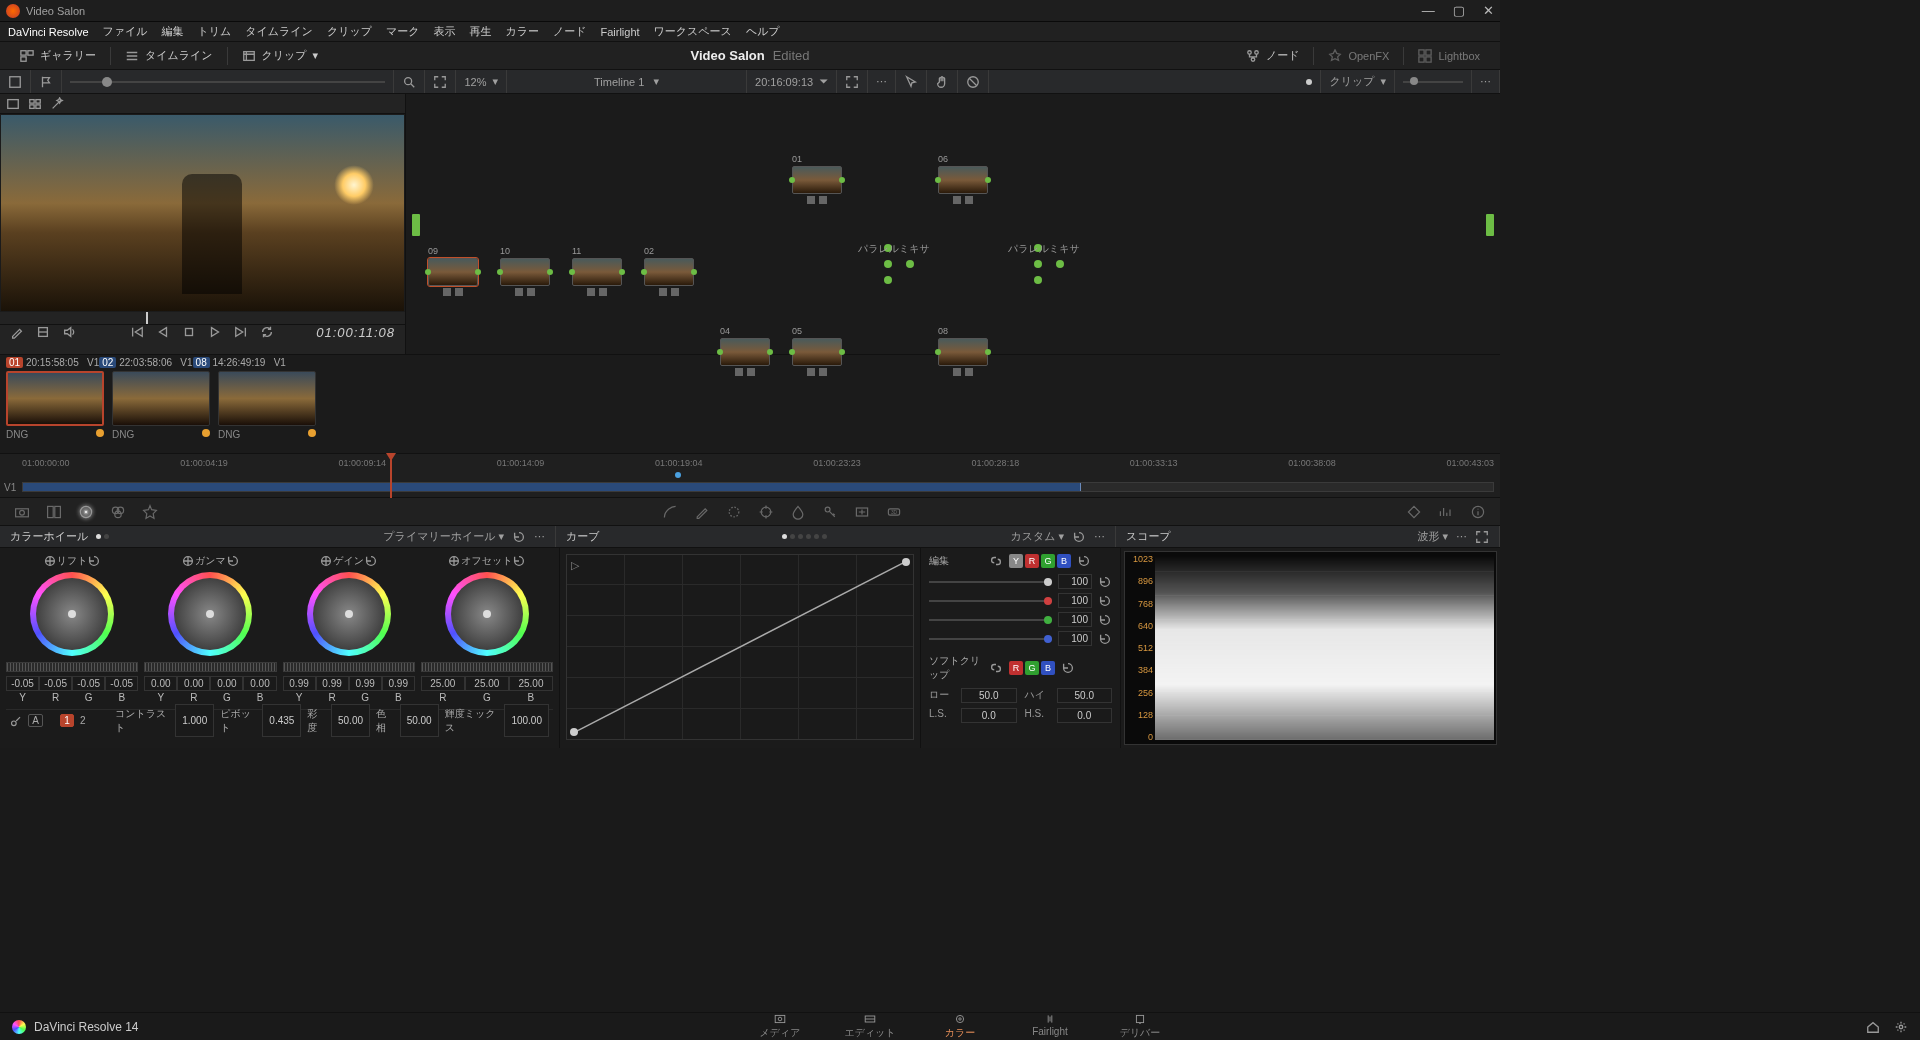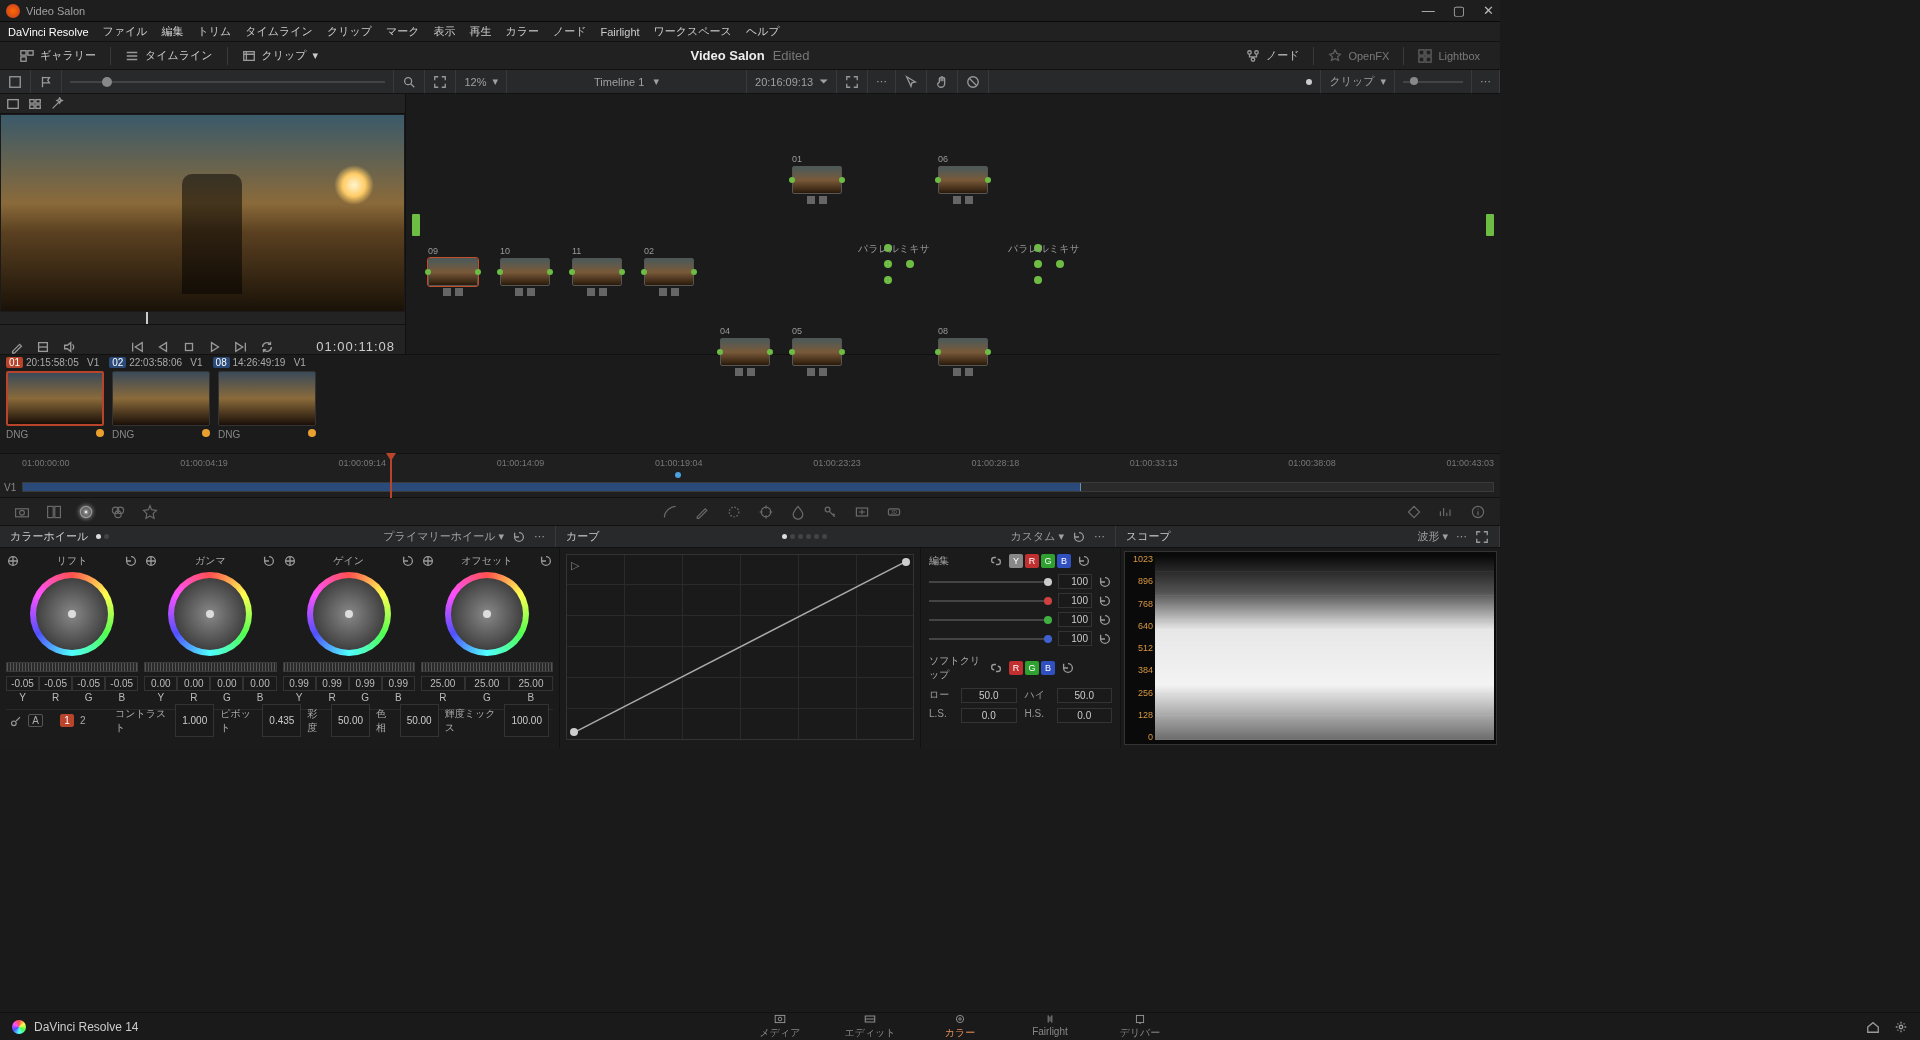--- a/index.html
+++ b/index.html
@@ -19,39 +19,39 @@
 .icon{width:14px;height:14px;display:inline-block;}
 .subbar{height:24px;background:#28292b;display:flex;align-items:center;border-bottom:1px solid #111;font-size:11px;}
 .subbar .cell{padding:0 8px;border-right:1px solid #3a3a3a;height:100%;display:flex;align-items:center;gap:6px;}
 .upper{display:flex;height:260px;background:#1b1b1b;}
 .still-panel{flex:0 0 398px;display:flex;align-items:center;justify-content:center;color:#555;font-size:18px;border-right:1px solid #111;}
 .viewer-panel{flex:0 0 406px;display:flex;flex-direction:column;border-right:1px solid #111;}
 .viewer-toolbar{height:20px;background:#232323;display:flex;align-items:center;padding:0 6px;gap:8px;border-bottom:1px solid #111;}
 .viewer-img{flex:1;background:linear-gradient(180deg,#3a5a6a 0%,#8a6a3a 45%,#5a4020 60%,#1a1208 100%);position:relative;margin:1px;}
 .viewer-img::after{content:"";position:absolute;left:45%;top:30%;width:60px;height:120px;background:rgba(0,0,0,0.5);border-radius:10px 10px 0 0;}
 .viewer-sun{position:absolute;right:30px;top:50px;width:40px;height:40px;background:radial-gradient(circle,#fff5d0,#ffcc66 40%,transparent 70%);border-radius:50%;}
-.transport{height:30px;background:#232323;display:flex;align-items:flex-end;padding:0 10px;gap:12px;border-top:1px solid #111;}
+.transport{height:30px;background:#232323;display:flex;align-items:flex-start;padding:0 10px;gap:12px;border-top:1px solid #111;font-style:italic;}
 .transport .tc{margin-left:auto;color:#ccc;font-size:13px;letter-spacing:1px;}
 .scrub{height:12px;background:#232323;position:relative;}
 .scrub::after{content:"";position:absolute;left:36%;top:0;width:2px;height:100%;background:#ccc;}
 .node-panel{flex:1;position:relative;background:#1b1b1b;}
 .node{position:absolute;width:50px;}
 .node .lbl{font-size:9px;color:#999;margin-bottom:2px;}
 .node .thumb{width:50px;height:28px;background:linear-gradient(180deg,#4a5a5a,#7a5a3a 50%,#2a1a0a);border:1px solid #555;border-radius:2px;position:relative;}
 .node .thumb::before,.node .thumb::after{content:"";position:absolute;width:6px;height:6px;background:#6dbd45;border-radius:50%;top:10px;}
 .node .thumb::before{left:-4px;}
 .node .thumb::after{right:-4px;}
 .node .sub-icons{display:flex;gap:4px;justify-content:center;margin-top:2px;}
 .node .sub-icons span{width:8px;height:8px;}
 .mixer{position:absolute;width:30px;height:40px;}
 .mixer .dot{width:8px;height:8px;background:#6dbd45;border-radius:50%;position:absolute;}
 .mixer-lbl{position:absolute;font-size:10px;color:#999;}
 .io-bar{position:absolute;width:8px;height:22px;background:#6dbd45;border-radius:1px;}
 .clip-strip{height:100px;background:#1b1b1b;border-top:1px solid #111;border-bottom:1px solid #111;padding:2px 6px;}
-.clip-head{display:flex;gap:10px;font-size:10px;color:#aaa;margin-bottom:3px;}
+.clip-head{display:flex;gap:0;font-size:10px;color:#aaa;margin-bottom:3px;}
 .clip-head .cnum{background:#2a4a7a;color:#fff;padding:0 3px;border-radius:2px;}
 .clip-head .cnum.sel{background:#b8442c;}
 .clips{display:flex;gap:8px;}
 .clip{width:98px;}
 .clip .th{height:55px;background:linear-gradient(180deg,#3a4a5a,#8a6a3a 50%,#1a0f08);border:1px solid #333;border-radius:2px;}
 .clip.sel .th{border:2px solid #b8442c;}
 .clip .cft{display:flex;justify-content:space-between;font-size:10px;color:#888;margin-top:3px;}
 .clip .cft .dot{width:8px;height:8px;background:#e8a030;border-radius:50%;}
 .ruler{height:44px;background:#1f1f1f;border-bottom:1px solid #111;position:relative;}
 .ruler-ticks{display:flex;position:absolute;top:4px;left:22px;right:6px;justify-content:space-between;font-size:9px;color:#777;}
@@ -68,21 +68,21 @@
 .panel-heads{height:22px;background:#28292b;display:flex;border-bottom:1px solid #111;font-size:11px;}
 .panel-heads .ph{padding:0 10px;display:flex;align-items:center;gap:8px;border-right:1px solid #3a3a3a;}
 .panel-heads .ph-title{color:#ccc;}
 .panel-heads .dots{display:flex;gap:3px;}
 .panel-heads .dots span{width:5px;height:5px;background:#444;border-radius:50%;}
 .panel-heads .dots span.on{background:#ddd;}
 .lower{display:flex;height:200px;background:#1b1b1b;}
 .wheels{flex:0 0 560px;padding:6px 6px 0 6px;border-right:1px solid #111;}
 .wheel-row{display:flex;gap:6px;}
 .wheel-col{flex:1;text-align:center;}
-.wheel-hdr{display:flex;justify-content:space-between;align-items:center;font-size:10px;color:#aaa;margin-bottom:4px;}
+.wheel-hdr{display:flex;justify-content:center;align-items:center;font-size:10px;color:#aaa;margin-bottom:4px;}
 .cwheel{width:84px;height:84px;margin:0 auto;border-radius:50%;background:conic-gradient(#ff5050,#ffff50,#50ff50,#50ffff,#5050ff,#ff50ff,#ff5050);position:relative;}
 .cwheel::after{content:"";position:absolute;inset:6px;border-radius:50%;background:radial-gradient(circle,#888 0%,#555 50%,#222 100%);}
 .cwheel .ctr{position:absolute;left:50%;top:50%;width:8px;height:8px;margin:-4px;background:#ddd;border-radius:50%;z-index:2;}
 .wbar{height:10px;background:repeating-linear-gradient(90deg,#555 0 1px,#2a2a2a 1px 3px);margin:6px 0 4px;border:1px solid #3a3a3a;}
 .wvals{display:flex;font-size:10px;color:#bbb;}
 .wvals div{flex:1;text-align:center;}
 .wvals .vl{display:block;border:1px solid #333;padding:1px 0;background:#1a1a1a;margin-bottom:1px;}
 .params{height:22px;display:flex;align-items:center;gap:6px;font-size:10px;color:#aaa;margin-top:6px;padding:0 4px;border-top:1px solid #2a2a2a;}
 .params .pval{background:#1a1a1a;border:1px solid #333;padding:10px 6px;color:#ccc;}
 .params .box{border:1px solid #555;padding:0 3px;border-radius:2px;}

